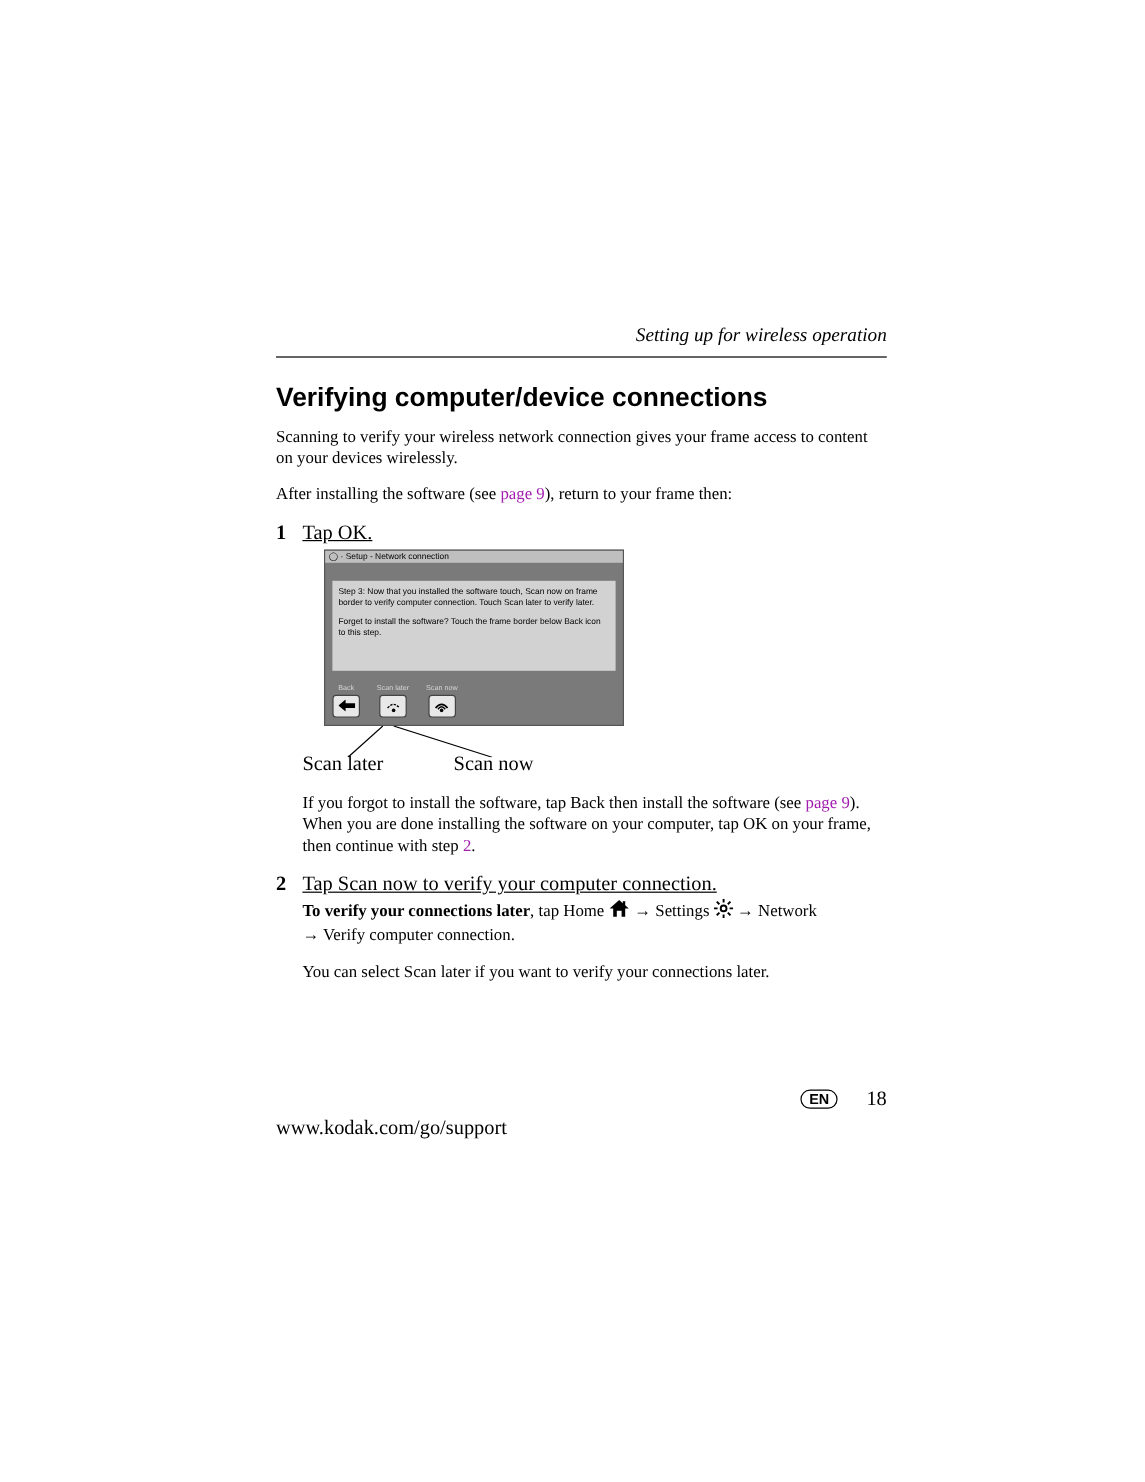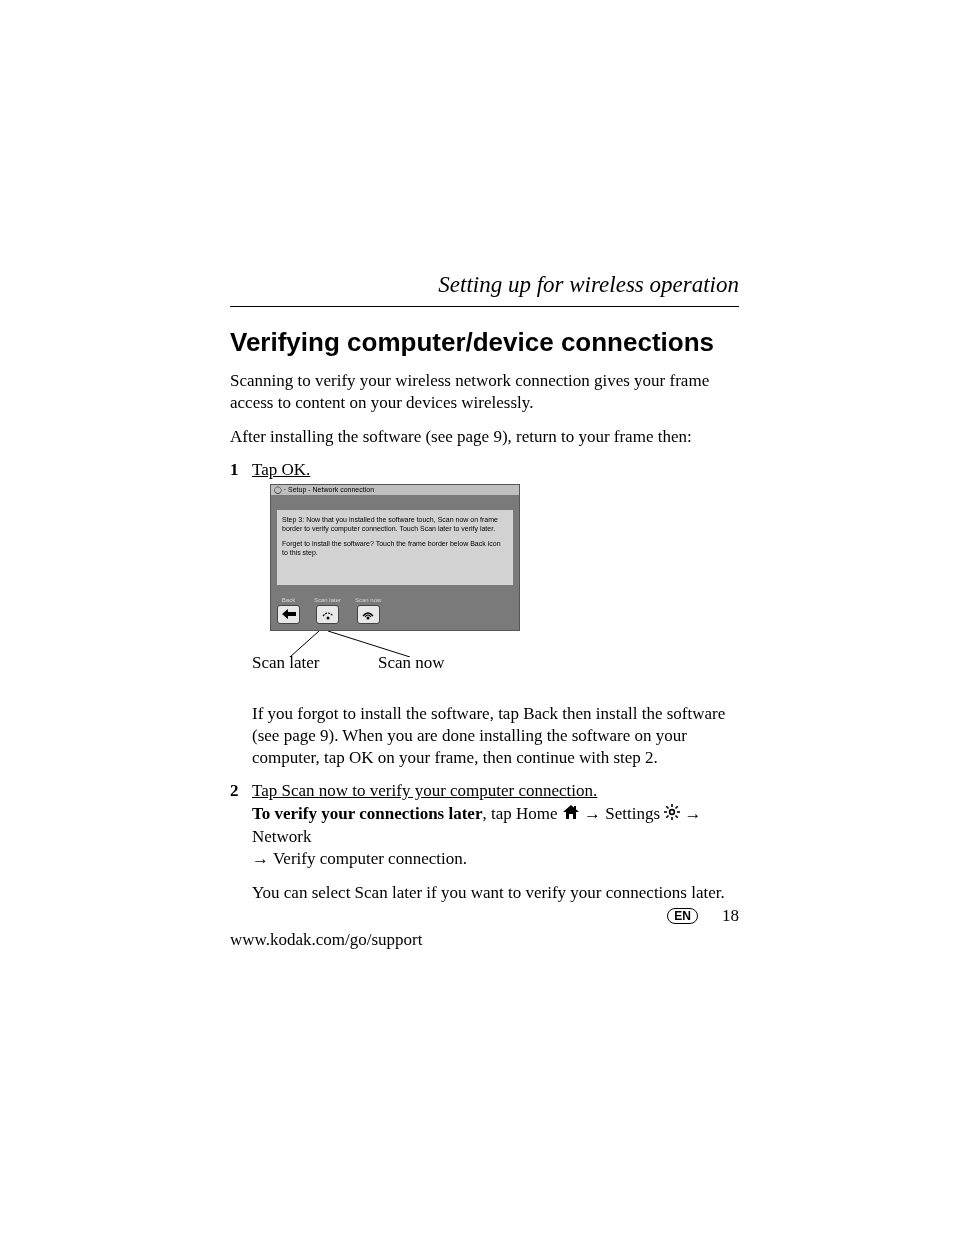--- a/index.html
+++ b/index.html
@@ -1,21 +1,21 @@
 <!DOCTYPE html>
 <html><head>
 <meta charset="utf-8">
 <style>
   html,body{margin:0;padding:0;background:#fff;color:#000;font-family:"Times New Roman",Times,serif;}
   .page{width:954px;height:1235px;position:relative;box-sizing:border-box;padding:270px 215px 0 230px;}
-  .running-head{text-align:right;font-style:italic;font-size:23px;margin:0 0 6px 0;}
+  .running-head{text-align:right;font-style:italic;font-size:16px;margin:0 0 6px 0;}
   .hr{height:1px;background:#000;margin:0 0 20px 0;}
-  h1{font-family:Arial,Helvetica,sans-serif;font-weight:bold;font-size:26px;margin:0 0 12px 0;}
-  p{font-size:17px;line-height:1.3;margin:0 0 12px 0;}
-  .link{color:#000000;}
+  h1{font-family:Arial,Helvetica,sans-serif;font-weight:bold;font-size:22px;margin:0 0 12px 0;}
+  p{font-size:14px;line-height:1.3;margin:0 0 12px 0;}
+  .link{color:#a21caf;}
   .step{display:flex;font-size:17px;margin-bottom:2px;}
   .step .num{font-weight:bold;width:22px;flex-shrink:0;}
   .step .body{flex:1;text-decoration:underline;}
   .ital{font-style:italic;}
   .indent{margin-left:22px;}
   .figure{margin:4px 0 0 40px;width:250px;}
   .screen{background:#7a7a7a;border:1px solid #555;font-family:Arial,sans-serif;font-size:7px;color:#000;}
   .titlebar{background:#bfbfbf;padding:1px 3px;font-size:7px;}
   .modal{background:#d2d2d2;margin:15px 6px 10px 6px;padding:5px;line-height:1.3;}
   .btnrow{display:flex;gap:14px;padding:2px 6px 6px 6px;}
@@ -94,21 +94,21 @@
     <svg class="callouts" width="250" height="26">
       <line x1="49" y1="0" x2="20" y2="26" stroke="#000" stroke-width="1"></line>
       <line x1="58" y1="0" x2="140" y2="26" stroke="#000" stroke-width="1"></line>
     </svg>
   </div>
   <div class="callrow">
     <div>Scan later</div>
     <div>Scan now</div>
   </div>
 
-  <p class="indent" style="margin-top:30px">
+  <p class="indent" style="margin-top:14px">
     <span>If you forgot to install the software, tap Back then install the software (see </span><span class="link">page 9</span><span>). When you are done installing the software on your computer, tap OK on your frame, then continue with step </span><span class="link">2</span><span>.</span>
   </p>
 
   <div class="step">
     <div class="num">2</div>
     <div class="body">Tap Scan now to verify your computer connection.</div>
   </div>
   <p class="indent">
     <span class="bold">To verify your connections later</span><span>, tap Home </span>
     <span class="inline-icon">

